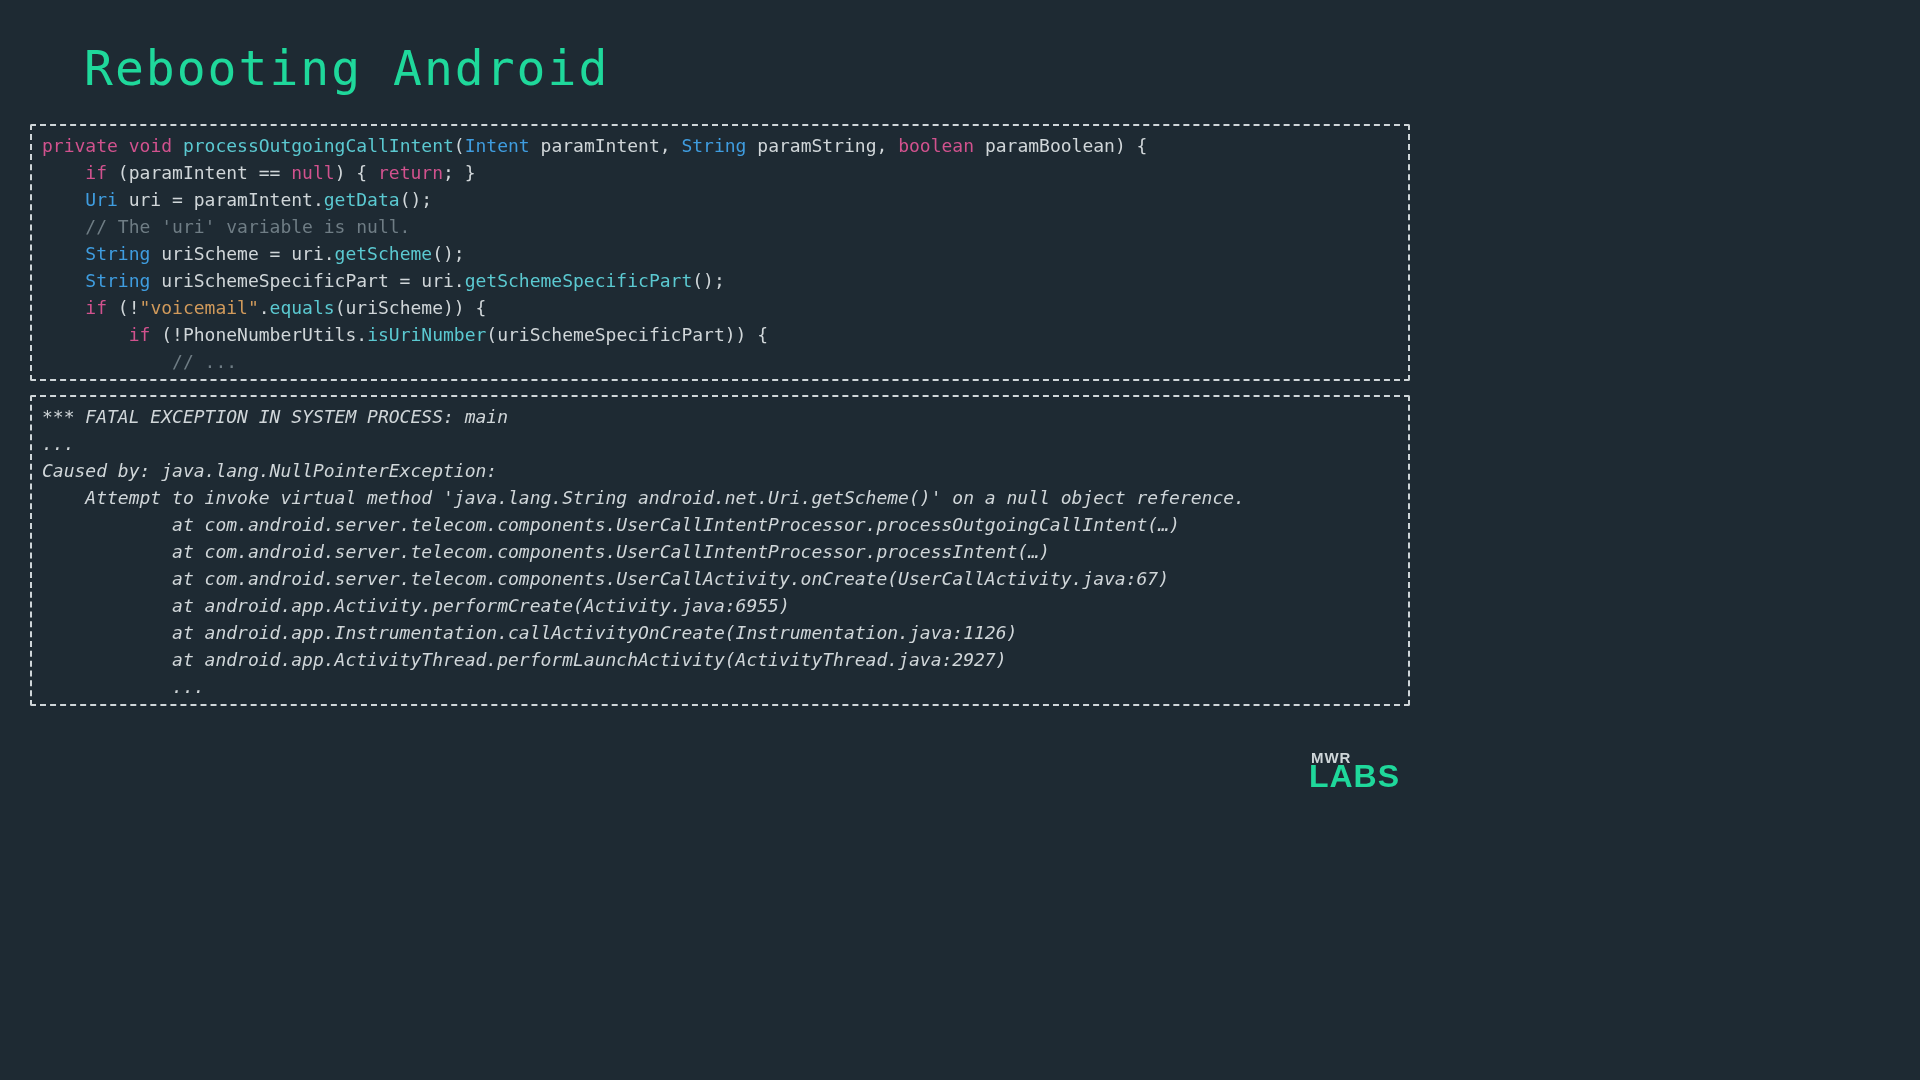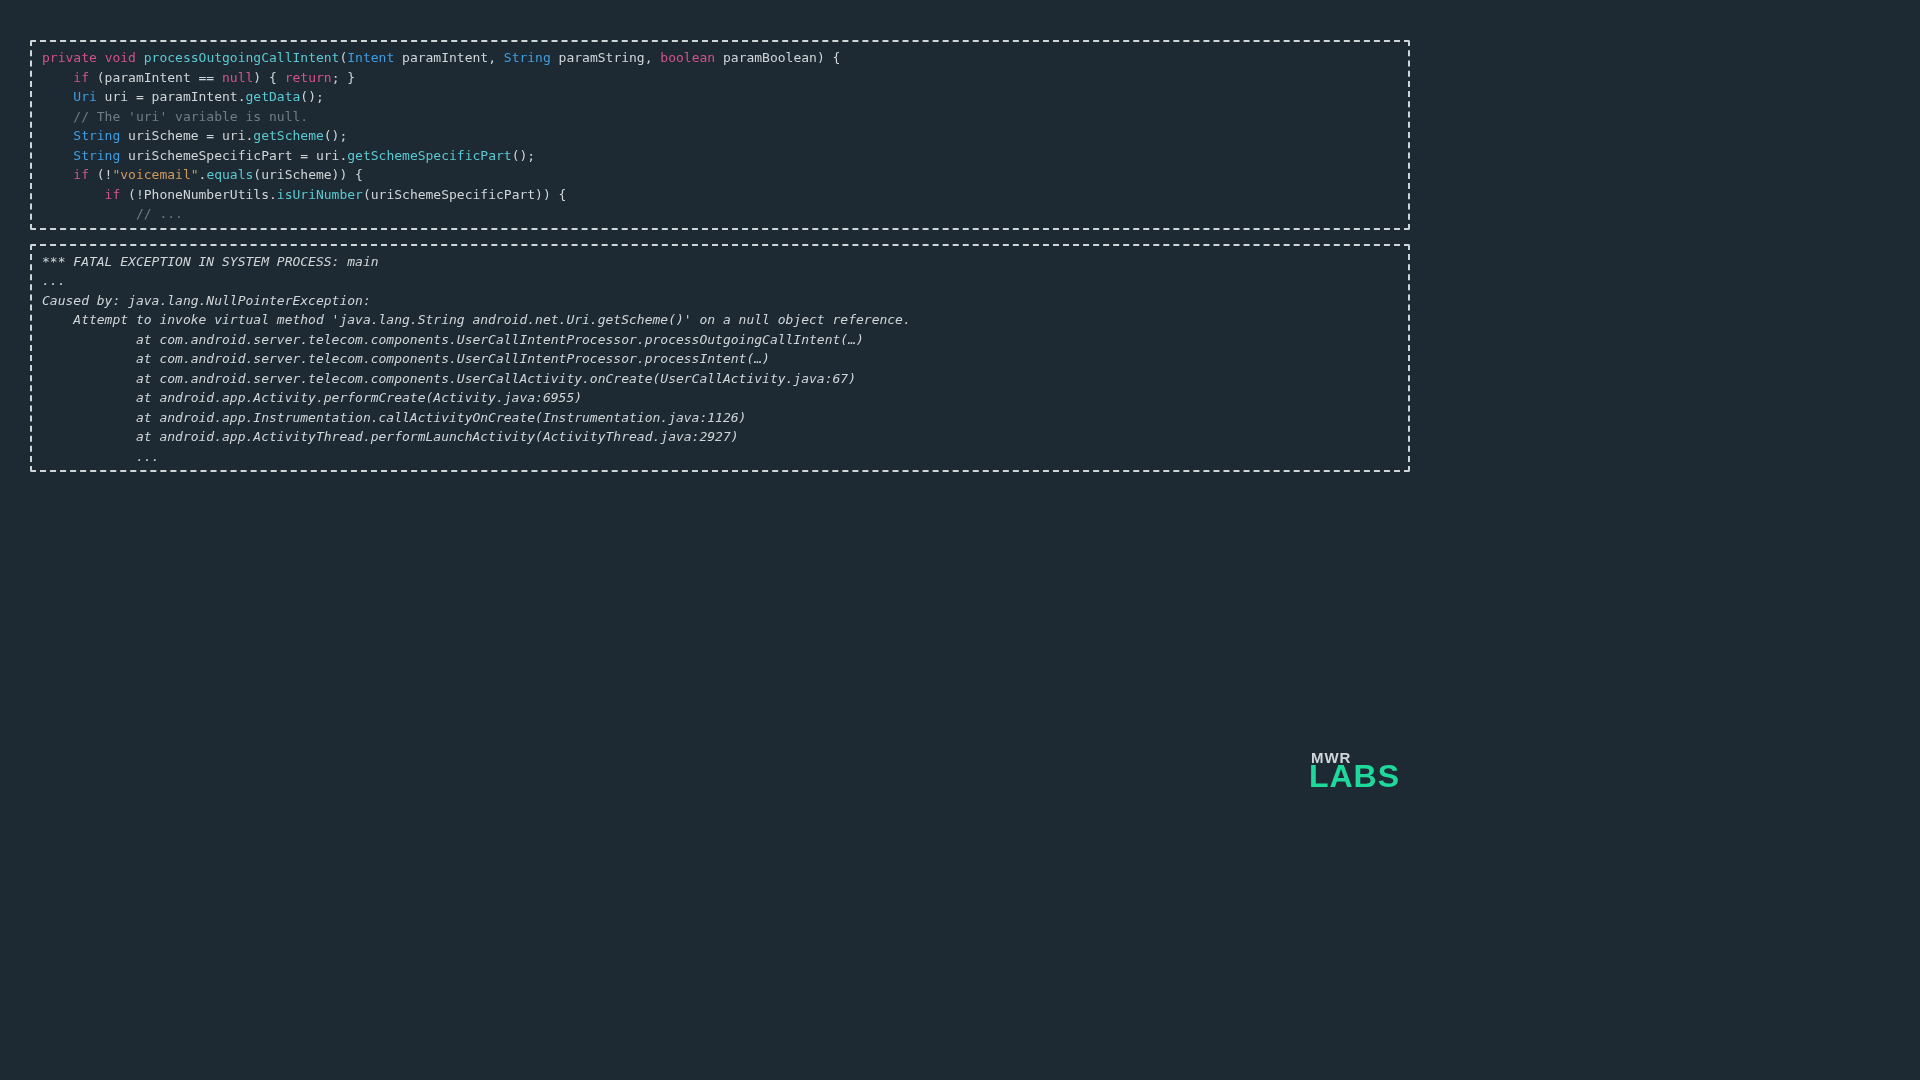--- a/index.html
+++ b/index.html
@@ -23,21 +23,21 @@
     font-size: 48px;
     color: #1fd89b;
     font-weight: 400;
     margin: 0 0 28px 54px;
     letter-spacing: 2px;
   }
   .code-box {
     border: 2px dashed #cfd6d9;
     border-radius: 2px;
     padding: 6px 10px 4px 10px;
-    font-size: 13px;
+    font-size: 18px;
     line-height: 1.5;
     white-space: pre;
     overflow: hidden;
   }
   .code-box.top { margin: 0 0 14px 0; }
   .code-box.bottom { margin: 0; font-style: italic; }
   .kw  { color: #d1528e; }  
   .typ { color: #3f9de0; }  
   .fn  { color: #5bc9d1; }  
   .str { color: #d19a5b; }  
@@ -64,20 +64,21 @@
     font-size: 32px;
     letter-spacing: 1px;
     line-height: 1;
   }
 </style>
 </head>
 <body>
 
 <div class="slide">
 
+  <h1 class="title">Rebooting Android</h1>
 
   <div class="code-box top"><span class="kw">private</span> <span class="kw">void</span> <span class="fn">processOutgoingCallIntent</span><span class="txt">(</span><span class="typ">Intent</span><span class="txt"> paramIntent, </span><span class="typ">String</span><span class="txt"> paramString, </span><span class="kw">boolean</span><span class="txt"> paramBoolean) {</span>
 <span class="kw">    if</span><span class="txt"> (paramIntent == </span><span class="kw">null</span><span class="txt">) { </span><span class="kw">return</span><span class="txt">; }</span>
 <span class="typ">    Uri</span><span class="txt"> uri = paramIntent.</span><span class="fn">getData</span><span class="txt">();</span>
 <span class="cmt">    // The 'uri' variable is null.</span>
 <span class="typ">    String</span><span class="txt"> uriScheme = uri.</span><span class="fn">getScheme</span><span class="txt">();</span>
 <span class="typ">    String</span><span class="txt"> uriSchemeSpecificPart = uri.</span><span class="fn">getSchemeSpecificPart</span><span class="txt">();</span>
 <span class="kw">    if</span><span class="txt"> (!</span><span class="str">"voicemail"</span><span class="txt">.</span><span class="fn">equals</span><span class="txt">(uriScheme)) {</span>
 <span class="kw">        if</span><span class="txt"> (!PhoneNumberUtils.</span><span class="fn">isUriNumber</span><span class="txt">(uriSchemeSpecificPart)) {</span>
 <span class="cmt">            // ...</span></div>

